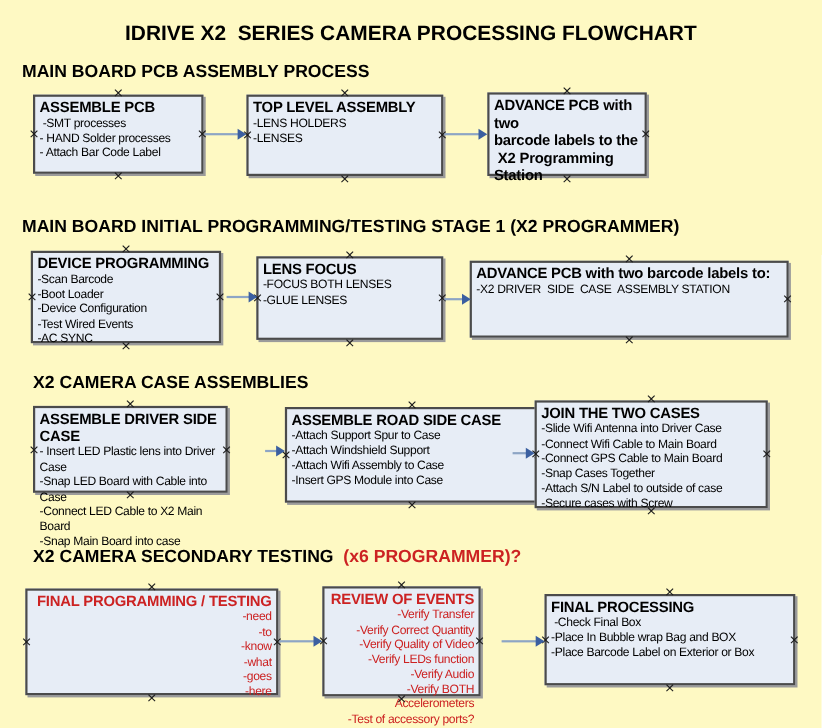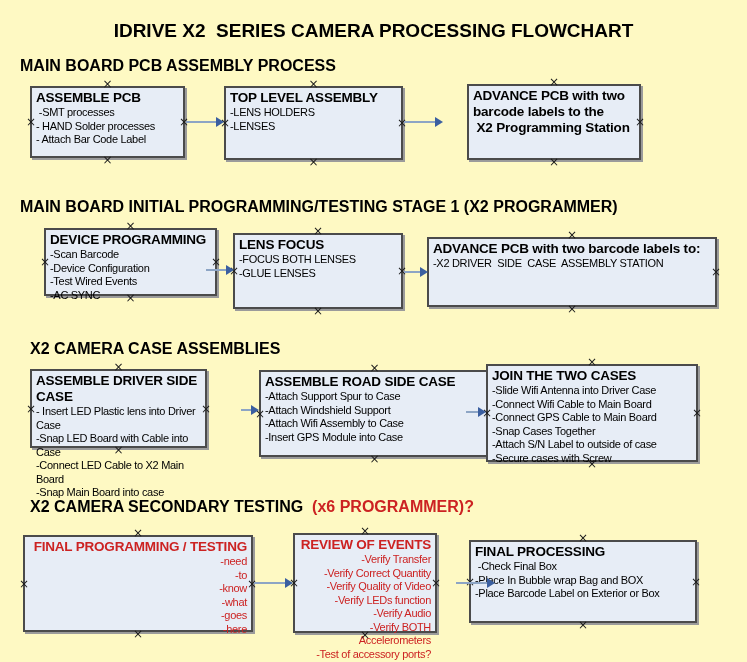--- a/index.html
+++ b/index.html
@@ -85,49 +85,50 @@
       <span class="h h-b"></span>
       <span class="h h-l"></span>
       <span class="h h-r"></span>
     <div class="box-title">TOP LEVEL ASSEMBLY</div>
     <div class="box-lines">
         <div>-LENS HOLDERS</div>
         <div>-LENSES</div>
       </div>
   </div>
 
-  <div class="box" style="left:467px;top:84px;width:174px;height:76px;">
+  <div class="box" style="left:443px;top:84px;width:145px;height:76px;">
     <span class="h h-t"></span>
       <span class="h h-b"></span>
       <span class="h h-r"></span>
     <div class="box-title">ADVANCE PCB with two
 barcode labels to the
  X2 Programming Station</div>
     <div class="box-lines"></div>
   </div>
 
   <div class="arrow" style="left:186px;top:117px;width:37px;">
       <i class="line"></i>
       <i class="head"></i>
     </div>
   <div class="arrow" style="left:404px;top:117px;width:38px;">
       <i class="line"></i>
       <i class="head"></i>
     </div>
 
   <div class="section-heading" style="left:20px;top:198px;"><span>MAIN BOARD INITIAL PROGRAMMING/TESTING STAGE 1 (X2 PROGRAMMER)</span><span class="suffix"></span></div>
 
-  <div class="box" style="left:44px;top:228px;width:173px;height:68px;">
+  <div class="box" style="left:28px;top:228px;width:173px;height:84px;">
     <span class="h h-t"></span>
       <span class="h h-b"></span>
       <span class="h h-l"></span>
       <span class="h h-r"></span>
     <div class="box-title">DEVICE PROGRAMMING</div>
     <div class="box-lines">
         <div>-Scan Barcode</div>
+        <div>-Boot Loader</div>
         <div>-Device Configuration</div>
         <div>-Test Wired Events</div>
         <div>-AC SYNC</div>
       </div>
   </div>
 
   <div class="box" style="left:233px;top:233px;width:170px;height:76px;">
     <span class="h h-t"></span>
       <span class="h h-b"></span>
       <span class="h h-l"></span>
@@ -241,21 +242,21 @@
         <div>-Verify Transfer</div>
         <div>-Verify Correct Quantity</div>
         <div>-Verify Quality of Video</div>
         <div>-Verify LEDs function</div>
         <div>-Verify Audio</div>
         <div>-Verify BOTH Accelerometers</div>
         <div>-Test of accessory ports?</div>
       </div>
   </div>
 
-  <div class="box" style="left:469px;top:540px;width:228px;height:83px;">
+  <div class="box" style="left:495px;top:540px;width:228px;height:83px;">
     <span class="h h-t"></span>
       <span class="h h-b"></span>
       <span class="h h-l"></span>
       <span class="h h-r"></span>
     <div class="box-title">FINAL PROCESSING</div>
     <div class="box-lines">
         <div> -Check Final Box</div>
         <div>-Place In Bubble wrap Bag and BOX</div>
         <div>-Place Barcode Label on Exterior or Box</div>
       </div>

